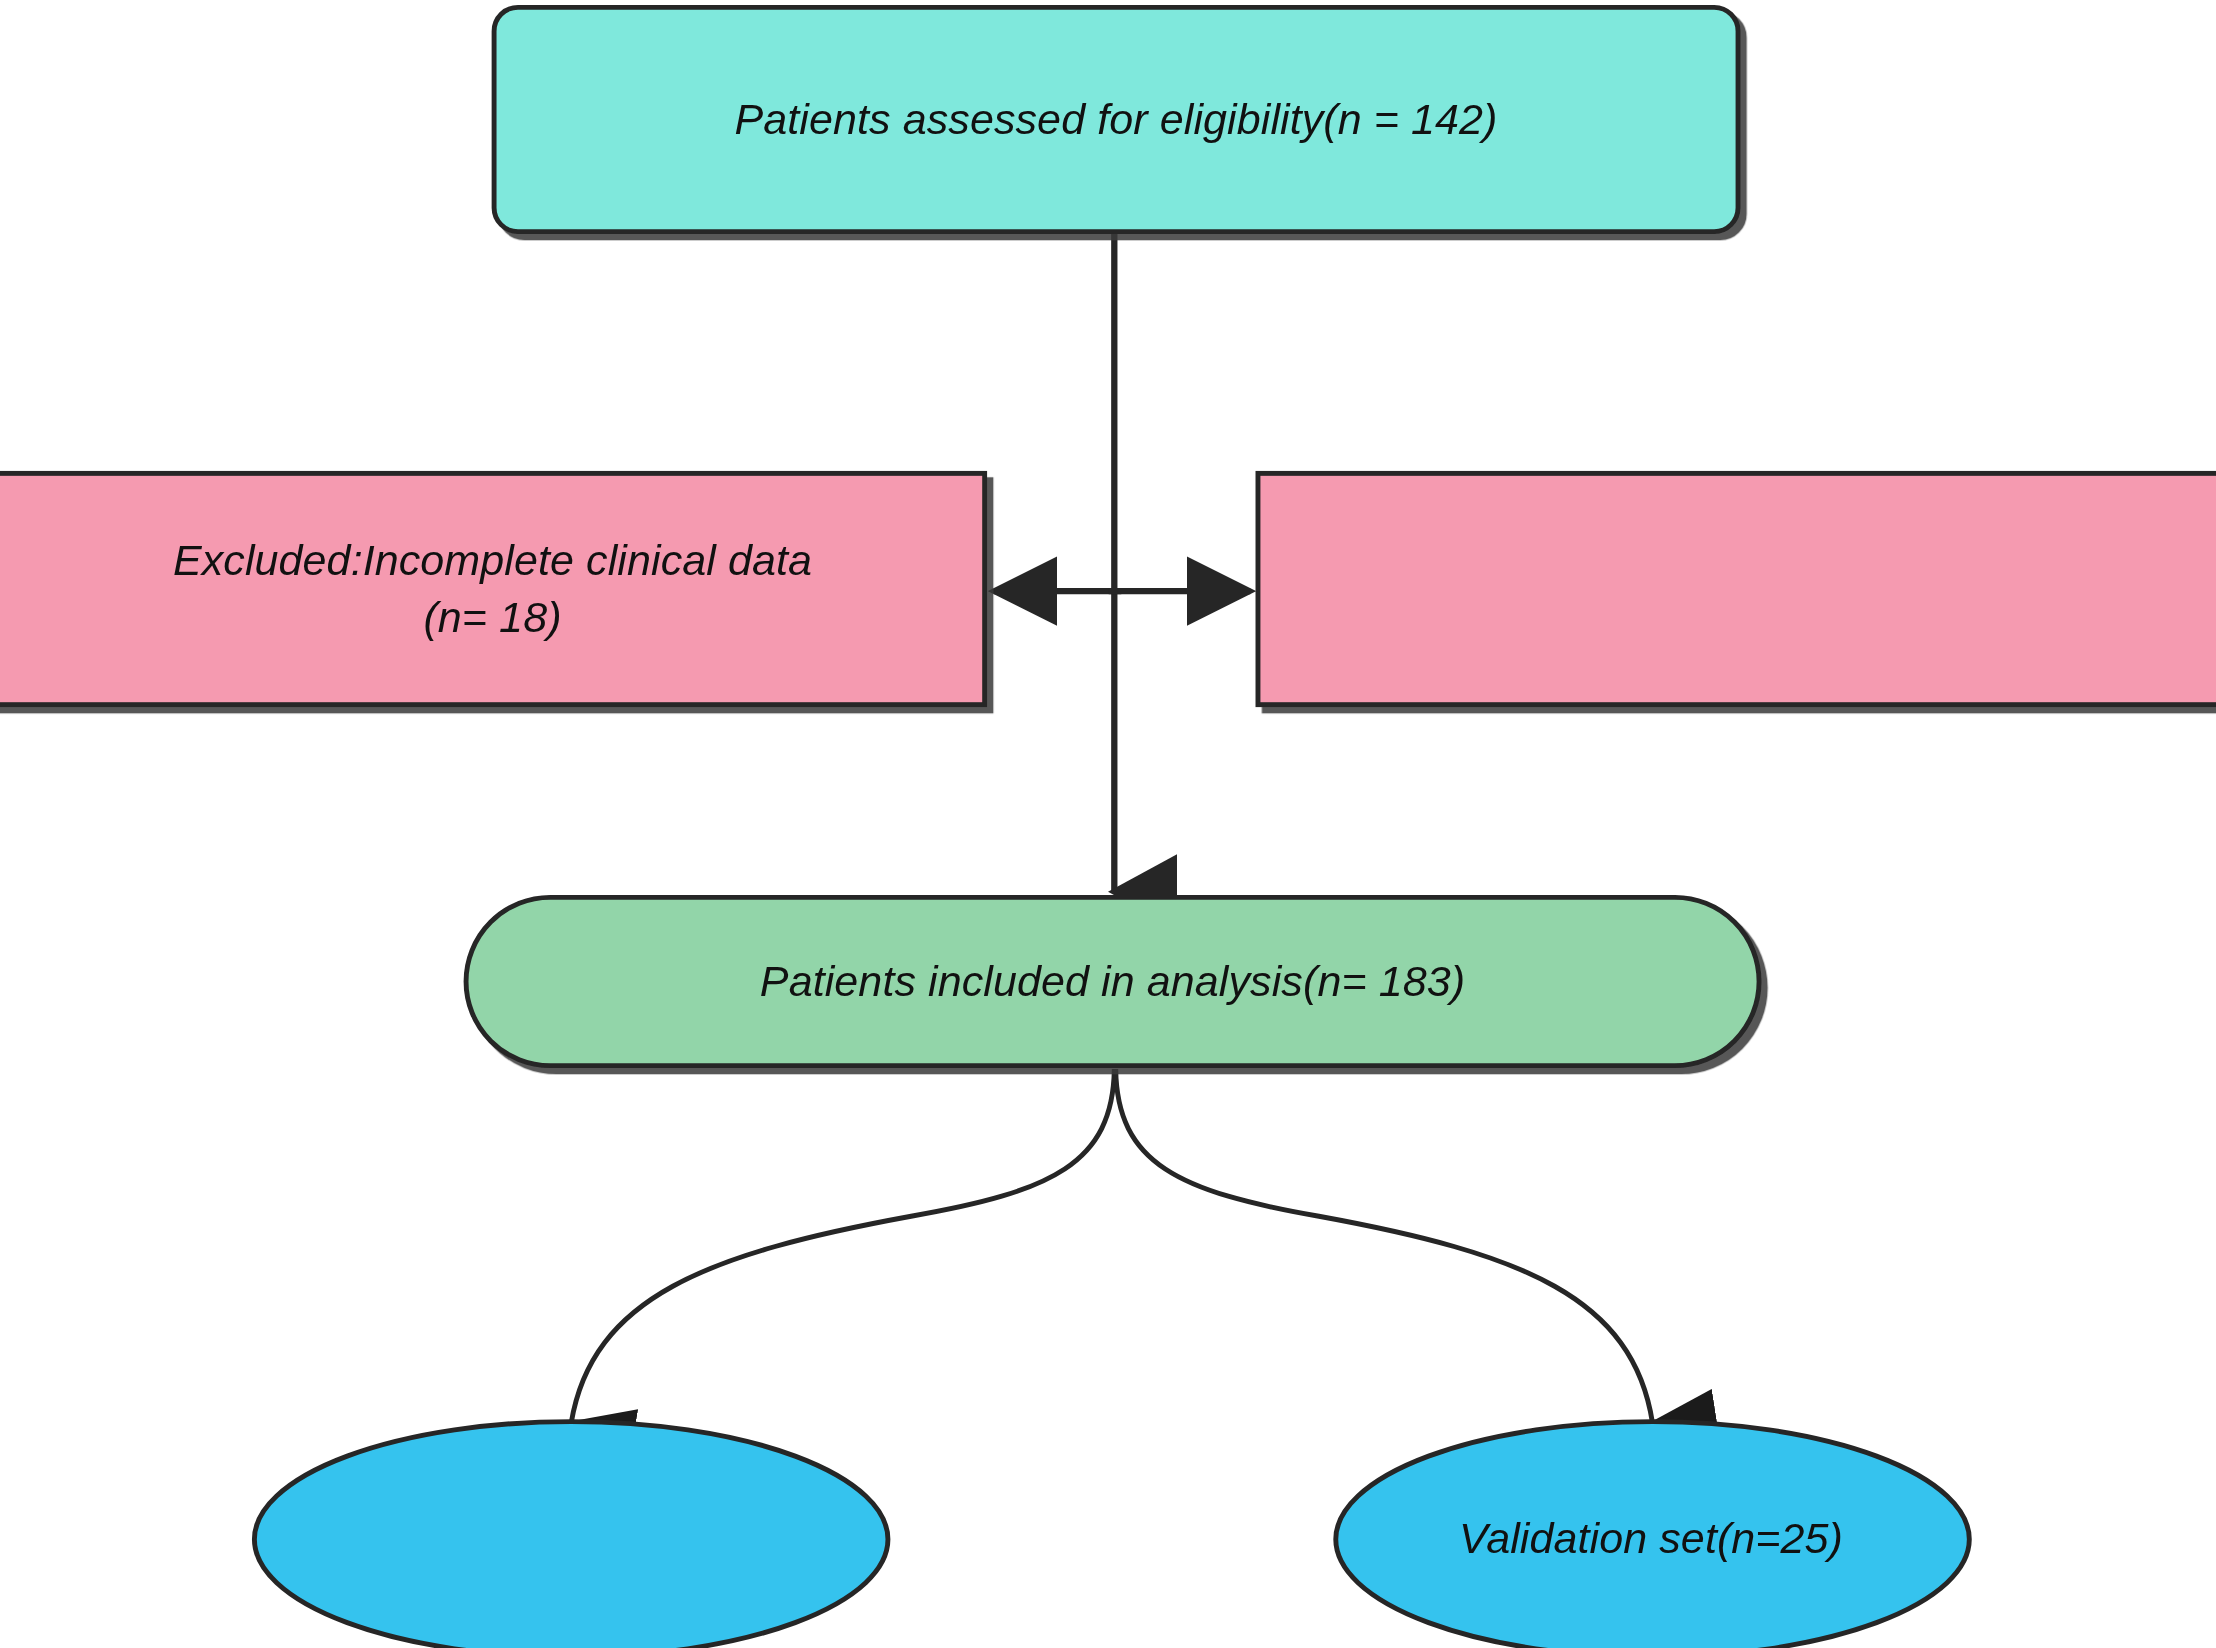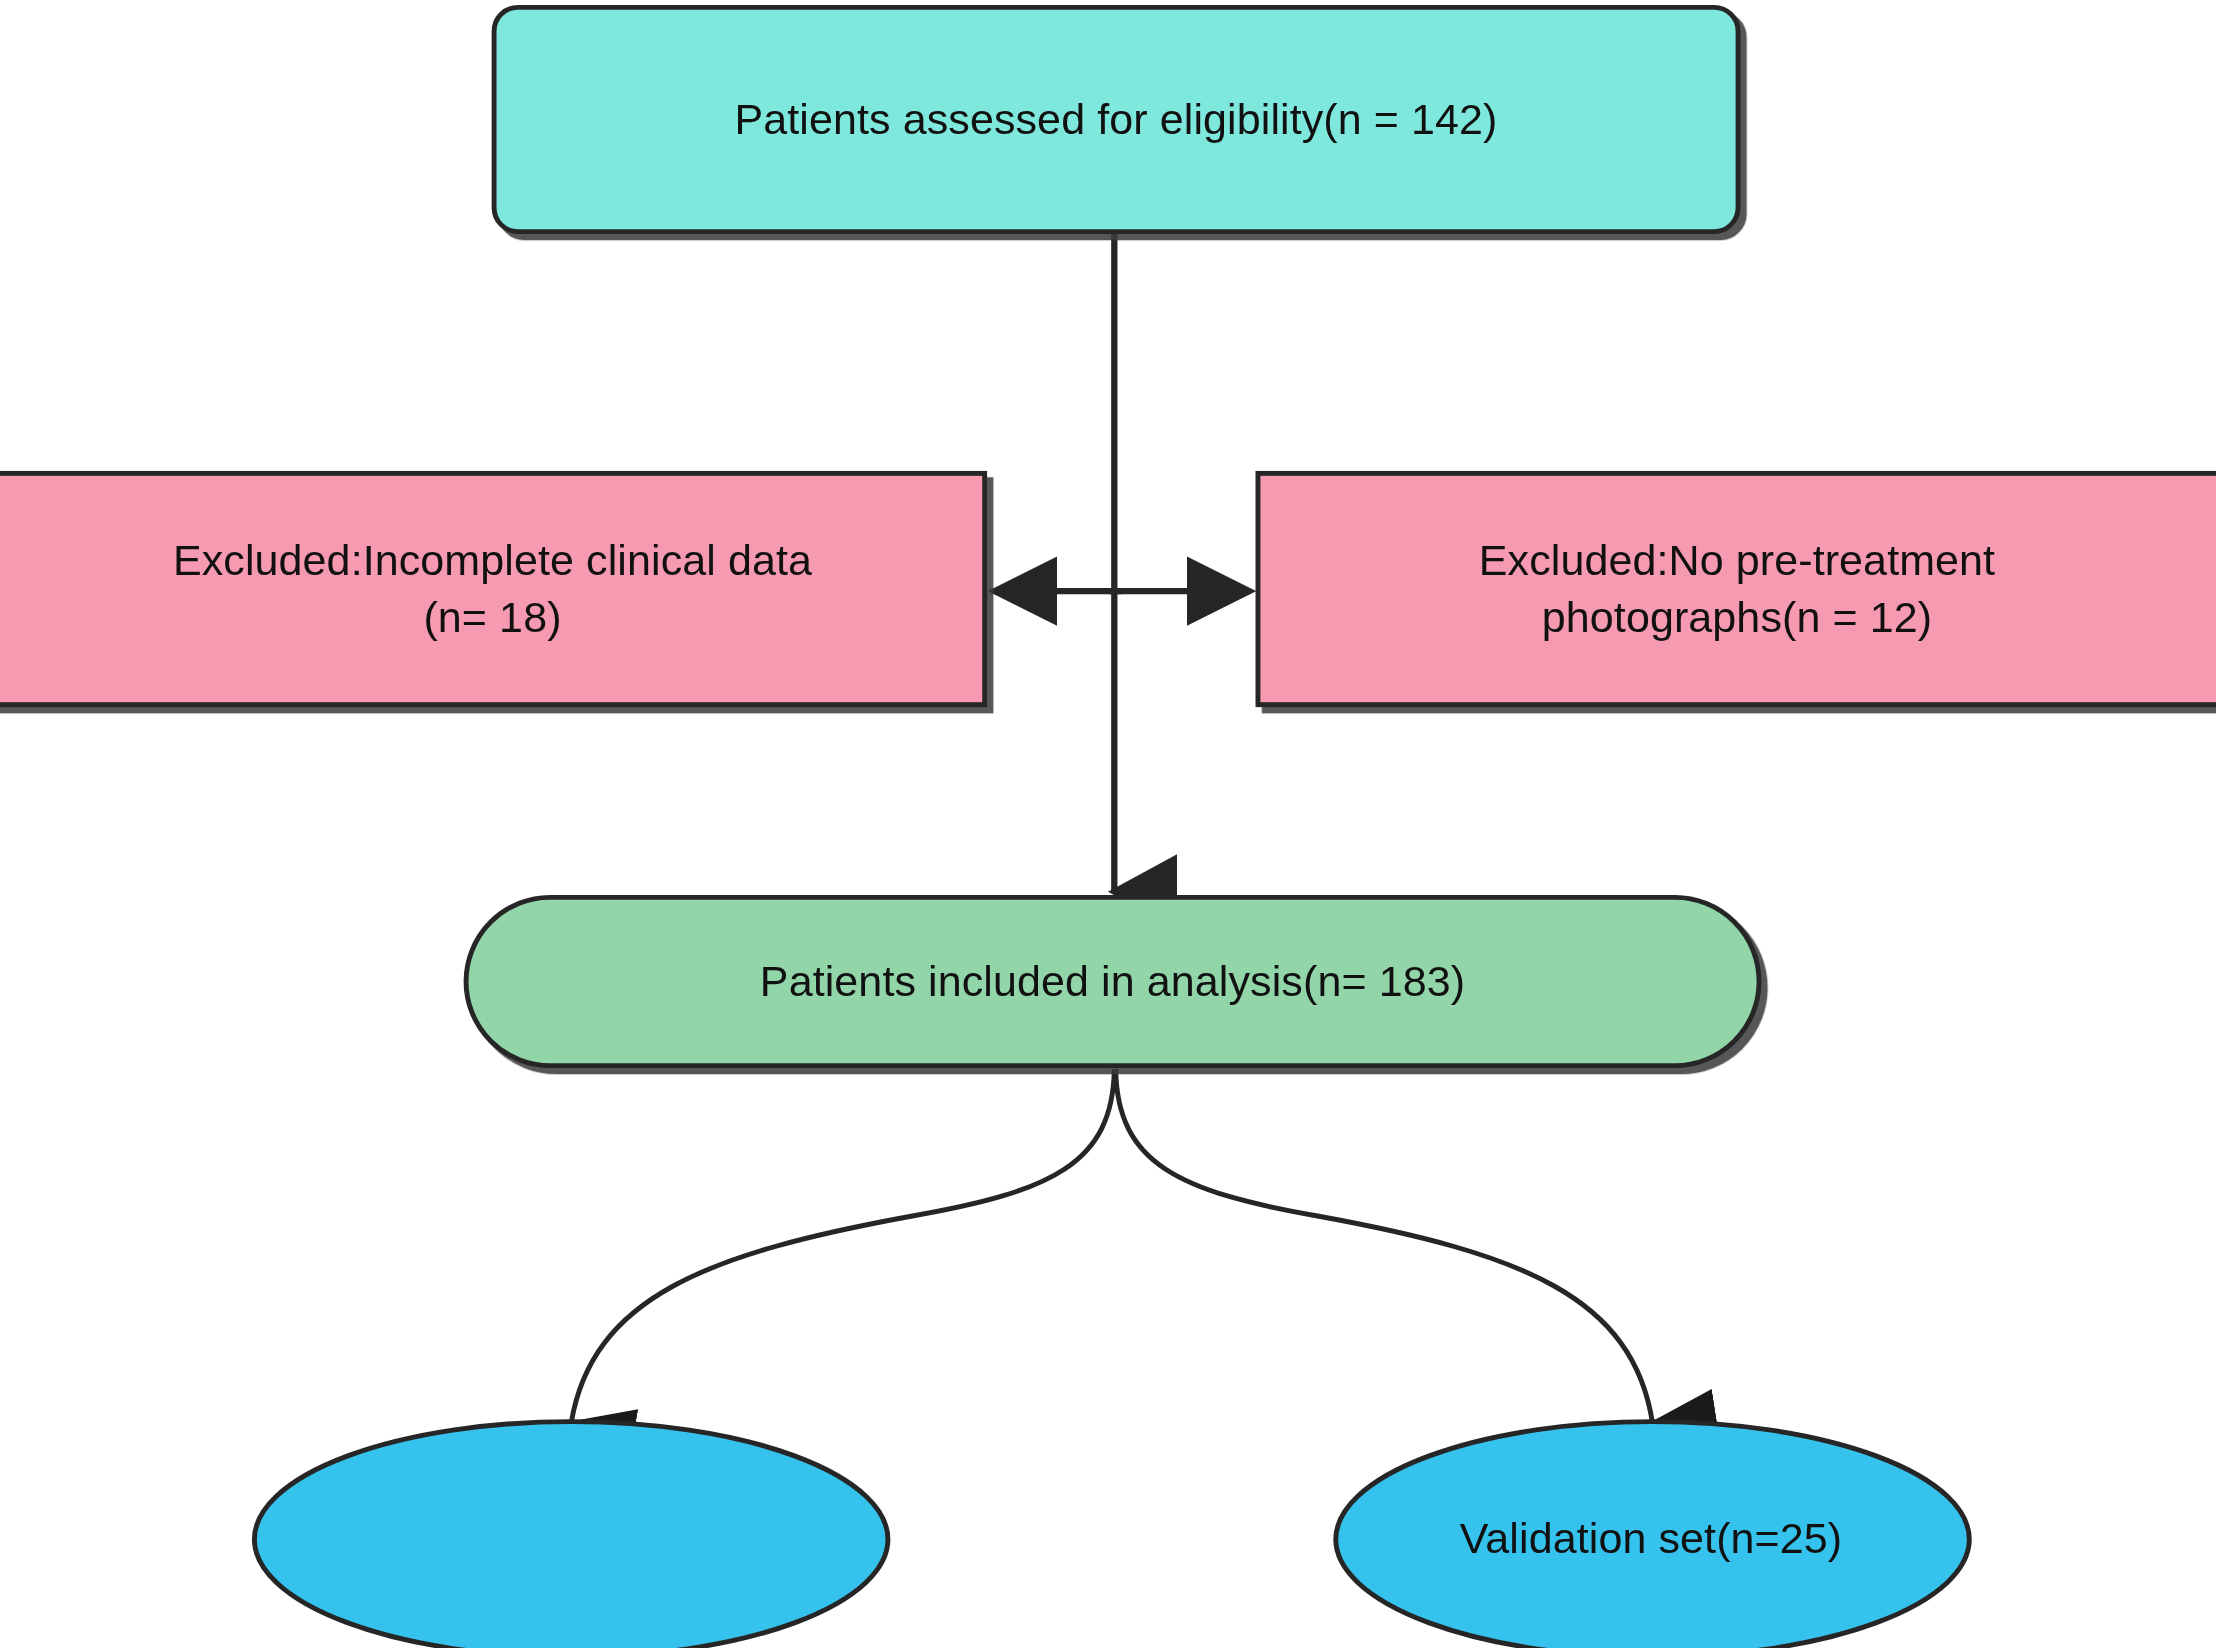--- a/index.html
+++ b/index.html
@@ -12,20 +12,21 @@
     width: 2216px;
     height: 1649px;
     font-family: "Liberation Sans", "DejaVu Sans", sans-serif;
     overflow: hidden;
   }
   #flow-root {
     position: relative;
     width: 2216px;
     height: 1649px;
     background: #ffffff;
+    font-style: italic;
   }
   #flow-svg {
     position: absolute;
     inset: 0;
     width: 2216px;
     height: 1649px;
     display: block;
   }
   .node-label {
     position: absolute;
@@ -109,22 +110,20 @@
     <ellipse cx="815" cy="2196" rx="452" ry="168" fill="#35C3EE" stroke="#262626" stroke-width="7"></ellipse>
 
     <ellipse cx="2358" cy="2196" rx="452" ry="168" fill="#35C3EE" stroke="#262626" stroke-width="7"></ellipse>
   </svg>
 
   <div class="node-label" id="label-eligibility">Patients assessed for eligibility(n = 142)</div>
 
   <div class="node-label" id="label-excluded-incomplete">Excluded:Incomplete clinical data
 (n= 18)</div>
 
-  <div class="node-label" id="label-excluded-nophotos">Excluded:No pre-treatment
-photographs(n = 12)</div>
 
   <div class="node-label" id="label-included">Patients included in analysis(n= 183)</div>
 
 
   <div class="node-label" id="label-validation">Validation set(n=25)</div>
 
 </div>
 
 
 </body></html>

